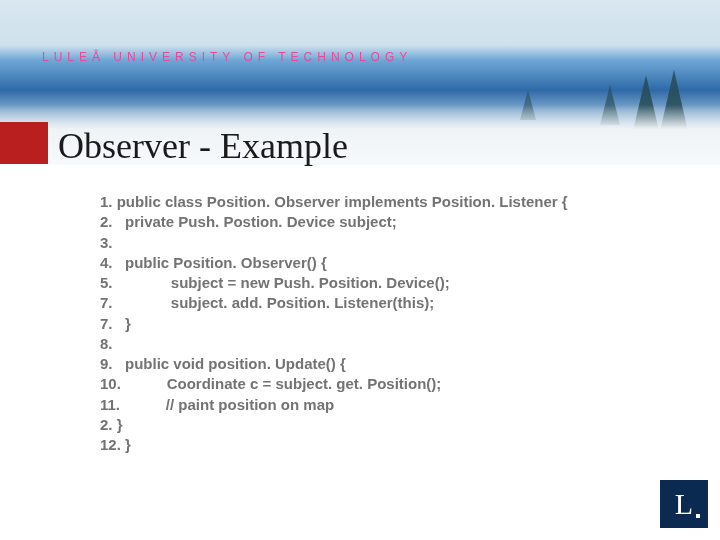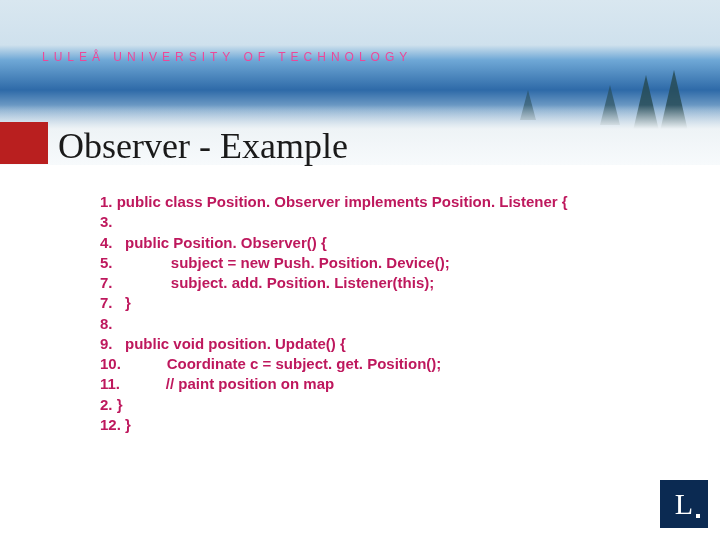--- a/index.html
+++ b/index.html
@@ -75,21 +75,21 @@
     font-weight: normal;
     color: #1a1a1a;
   }
   .code-block {
     position: absolute;
     top: 192px;
     left: 100px;
     font-family: Arial, Helvetica, sans-serif;
     font-size: 15px;
     font-weight: bold;
-    color: #be185d;
+    color: #737373;
     line-height: 1.35;
   }
   .code-line {
     white-space: pre;
   }
   .logo {
     position: absolute;
     right: 12px;
     bottom: 12px;
     width: 48px;
@@ -127,20 +127,21 @@
 </div>
 
 <div class="university">LULEÅ  UNIVERSITY  OF  TECHNOLOGY</div>
 
 <div class="red-block"></div>
 
 <div class="title">Observer - Example</div>
 
 <div class="code-block" id="code-block">
     <div class="code-line">1. public class Position. Observer implements Position. Listener {</div>
+    <div class="code-line">2.   private Push. Postion. Device subject;</div>
     <div class="code-line">3.</div>
     <div class="code-line">4.   public Position. Observer() {</div>
     <div class="code-line">5.              subject = new Push. Position. Device();</div>
     <div class="code-line">7.              subject. add. Position. Listener(this);</div>
     <div class="code-line">7.   }</div>
     <div class="code-line">8.</div>
     <div class="code-line">9.   public void position. Update() {</div>
     <div class="code-line">10.           Coordinate c = subject. get. Position();</div>
     <div class="code-line">11.           // paint position on map</div>
     <div class="code-line">2. }</div>

